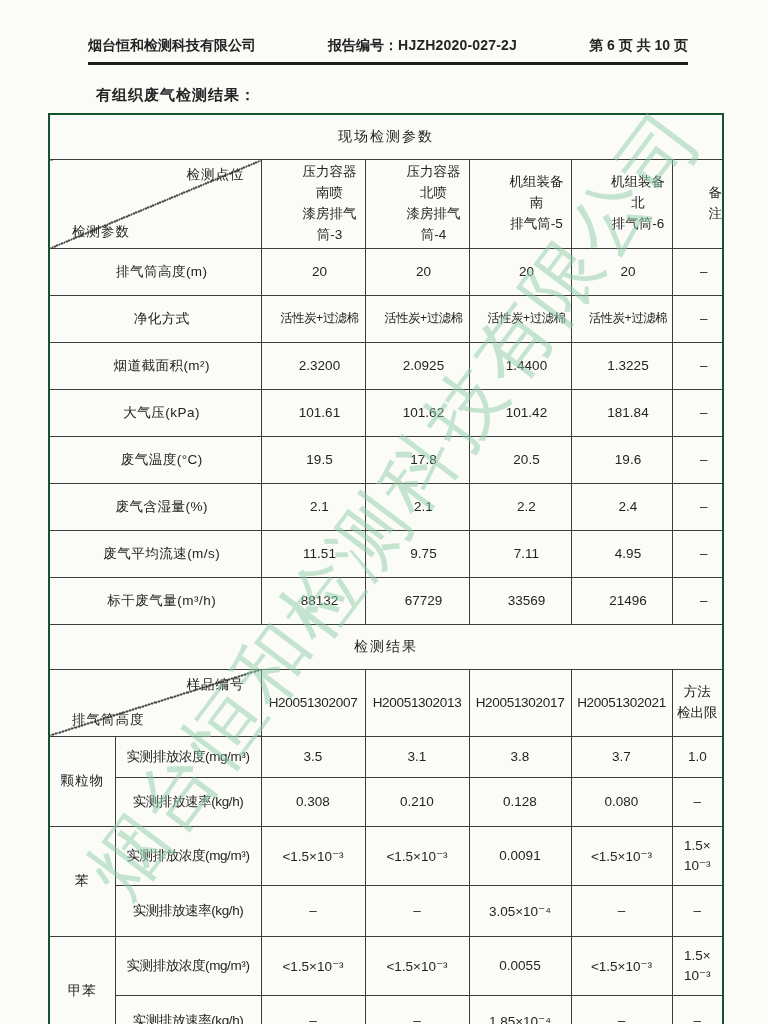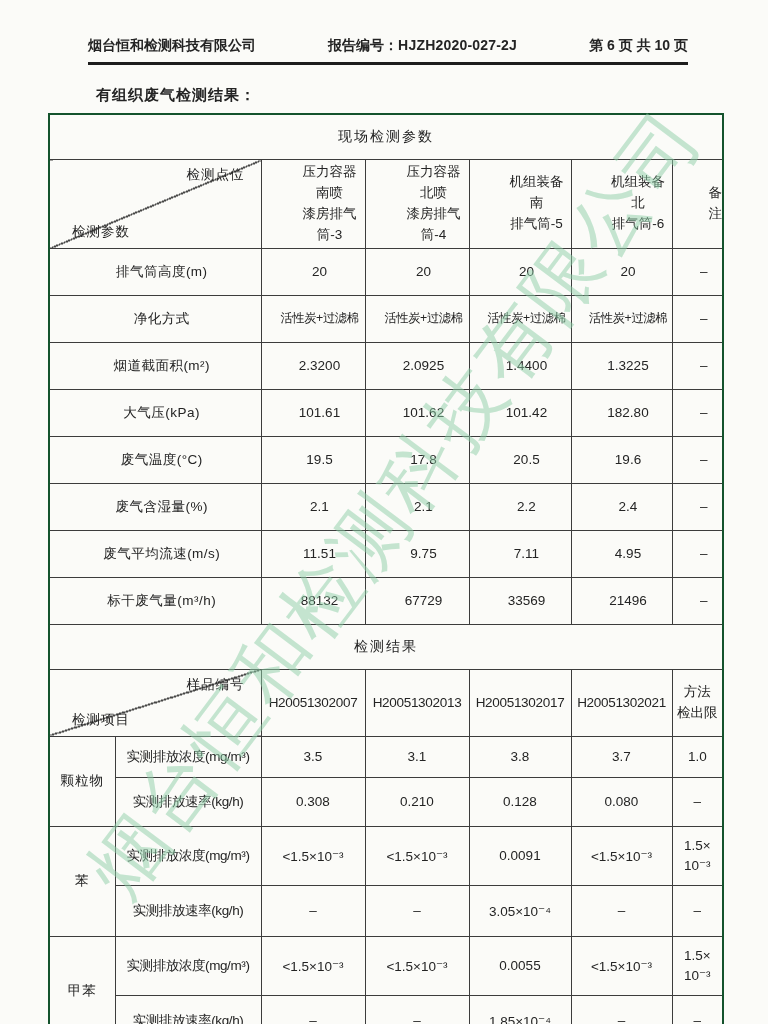--- a/index.html
+++ b/index.html
@@ -141,21 +141,21 @@
       <td class="val">2.0925</td>
       <td class="val">1.4400</td>
       <td class="val">1.3225</td>
       <td class="val">–</td>
     </tr>
     <tr class="rt-data">
       <td colspan="2" class="param-label">大气压(kPa)</td>
       <td class="val">101.61</td>
       <td class="val">101.62</td>
       <td class="val">101.42</td>
-      <td class="val">182.80</td>
+      <td class="val">181.84</td>
       <td class="val">–</td>
     </tr>
     <tr class="rt-data">
       <td colspan="2" class="param-label">废气温度(°C)</td>
       <td class="val">19.5</td>
       <td class="val">17.8</td>
       <td class="val">20.5</td>
       <td class="val">19.6</td>
       <td class="val">–</td>
     </tr>
@@ -184,21 +184,21 @@
       <td class="val">–</td>
     </tr>
 
     <tr class="rt-section">
       <td colspan="7">检测结果</td>
     </tr>
 
     <tr class="rt-head2">
       <td colspan="2" class="diag">
         <span class="corner-top">样品编号</span>
-        <span class="corner-bottom">检测项目</span>
+        <span class="corner-bottom">排气筒高度</span>
       </td>
       <td class="sample-id">H20051302007</td>
       <td class="sample-id">H20051302013</td>
       <td class="sample-id">H20051302017</td>
       <td class="sample-id">H20051302021</td>
       <td class="limit-head">方法
 检出限</td>
     </tr>
 
     <tr class="rt-res-a">

